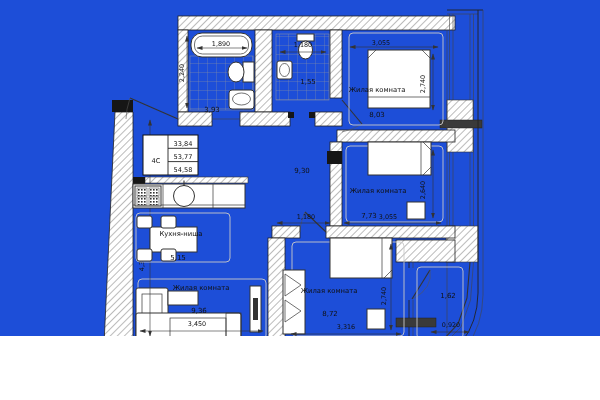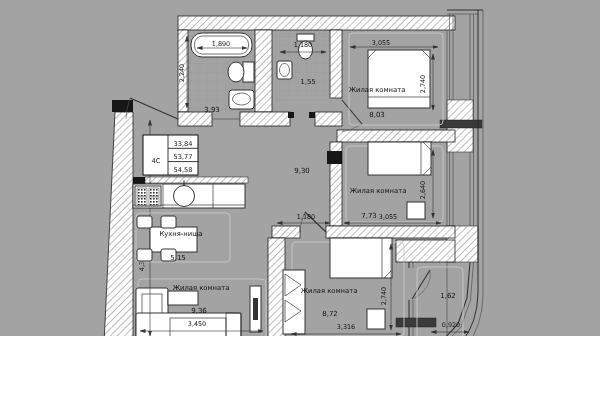--- a/index.html
+++ b/index.html
@@ -1,16 +1,16 @@
 <!DOCTYPE html>
 <html><head>
 <meta charset="utf-8">
 <style>
   html,body{margin:0;padding:0;background:#ffffff;}
-  .page{position:relative;width:600px;height:336px;background:#a3a3a3;overflow:hidden;
+  .page{position:relative;width:600px;height:336px;background:#1d4ed8;overflow:hidden;
         font-family:"DejaVu Sans",sans-serif;}
   svg text{font-family:"DejaVu Sans",sans-serif;fill:#111;}
   .wall{fill:url(#hatch);stroke:#222;stroke-width:0.8;}
   .wall2{fill:url(#hatch);stroke:#333;stroke-width:0.6;}
   .ln{stroke:#222;stroke-width:0.9;fill:none;}
   .thin{stroke:#444;stroke-width:0.6;fill:none;}
   .furn{fill:#fff;stroke:#333;stroke-width:1;}
   .furn2{fill:none;stroke:#333;stroke-width:0.7;}
   .zone{fill:none;stroke:#c9c9c9;stroke-width:0.9;}
   .dimline{stroke:#333;stroke-width:0.6;fill:none;}

